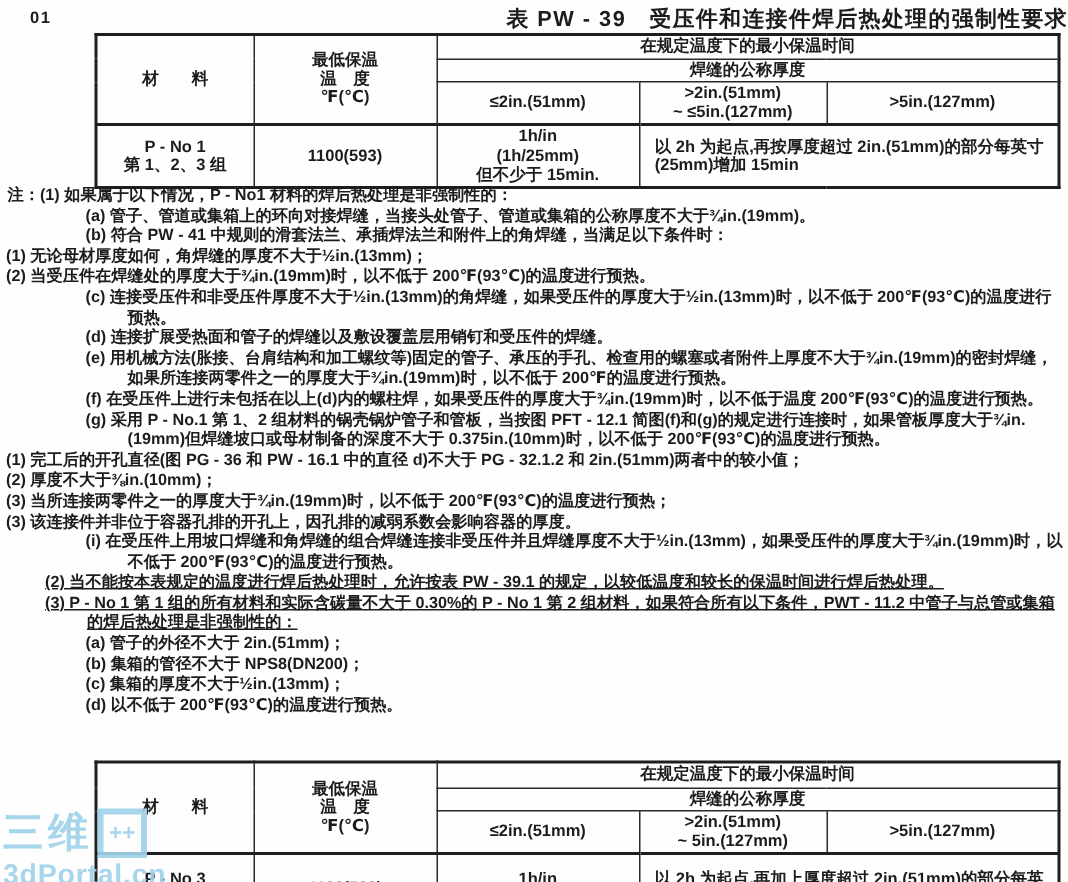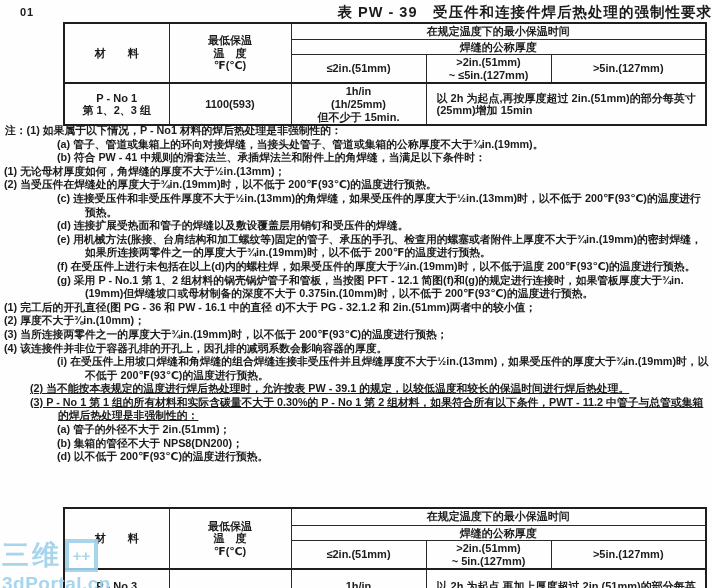--- a/index.html
+++ b/index.html
@@ -100,26 +100,27 @@
       <div class="note n-num">(1) 无论母材厚度如何，角焊缝的厚度不大于½in.(13mm)；</div>
       <div class="note n-num">(2) 当受压件在焊缝处的厚度大于¾in.(19mm)时，以不低于 200℉(93℃)的温度进行预热。</div>
       <div class="note n-a">(c) 连接受压件和非受压件厚度不大于½in.(13mm)的角焊缝，如果受压件的厚度大于½in.(13mm)时，以不低于 200℉(93℃)的温度进行预热。</div>
       <div class="note n-a">(d) 连接扩展受热面和管子的焊缝以及敷设覆盖层用销钉和受压件的焊缝。</div>
       <div class="note n-a">(e) 用机械方法(胀接、台肩结构和加工螺纹等)固定的管子、承压的手孔、检查用的螺塞或者附件上厚度不大于¾in.(19mm)的密封焊缝，如果所连接两零件之一的厚度大于¾in.(19mm)时，以不低于 200℉的温度进行预热。</div>
       <div class="note n-a">(f) 在受压件上进行未包括在以上(d)内的螺柱焊，如果受压件的厚度大于¾in.(19mm)时，以不低于温度 200℉(93℃)的温度进行预热。</div>
       <div class="note n-a">(g) 采用 P - No.1 第 1、2 组材料的锅壳锅炉管子和管板，当按图 PFT - 12.1 简图(f)和(g)的规定进行连接时，如果管板厚度大于¾in.(19mm)但焊缝坡口或母材制备的深度不大于 0.375in.(10mm)时，以不低于 200℉(93℃)的温度进行预热。</div>
       <div class="note n-num">(1) 完工后的开孔直径(图 PG - 36 和 PW - 16.1 中的直径 d)不大于 PG - 32.1.2 和 2in.(51mm)两者中的较小值；</div>
       <div class="note n-num">(2) 厚度不大于⅜in.(10mm)；</div>
       <div class="note n-num">(3) 当所连接两零件之一的厚度大于¾in.(19mm)时，以不低于 200℉(93℃)的温度进行预热；</div>
-      <div class="note n-num">(4) 该连接件并非位于容器孔排的开孔上，因孔排的减弱系数会影响容器的厚度。</div>
+      <div class="note n-num">(3) 该连接件并非位于容器孔排的开孔上，因孔排的减弱系数会影响容器的厚度。</div>
       <div class="note n-a">(i) 在受压件上用坡口焊缝和角焊缝的组合焊缝连接非受压件并且焊缝厚度不大于½in.(13mm)，如果受压件的厚度大于¾in.(19mm)时，以不低于 200℉(93℃)的温度进行预热。</div>
       <div class="note n-top">(2) 当不能按本表规定的温度进行焊后热处理时，允许按表 PW - 39.1 的规定，以较低温度和较长的保温时间进行焊后热处理。</div>
       <div class="note n-top">(3) P - No 1 第 1 组的所有材料和实际含碳量不大于 0.30%的 P - No 1 第 2 组材料，如果符合所有以下条件，PWT - 11.2 中管子与总管或集箱的焊后热处理是非强制性的：</div>
       <div class="note n-a">(a) 管子的外径不大于 2in.(51mm)；</div>
       <div class="note n-a">(b) 集箱的管径不大于 NPS8(DN200)；</div>
+      <div class="note n-a">(c) 集箱的厚度不大于½in.(13mm)；</div>
       <div class="note n-a">(d) 以不低于 200℉(93℃)的温度进行预热。</div>
     </div>
 
   <table class="t t2">
     <colgroup>
         <col style="width:105px">
         <col style="width:122px">
         <col style="width:135px">
         <col style="width:125px">
         <col style="width:155px">

